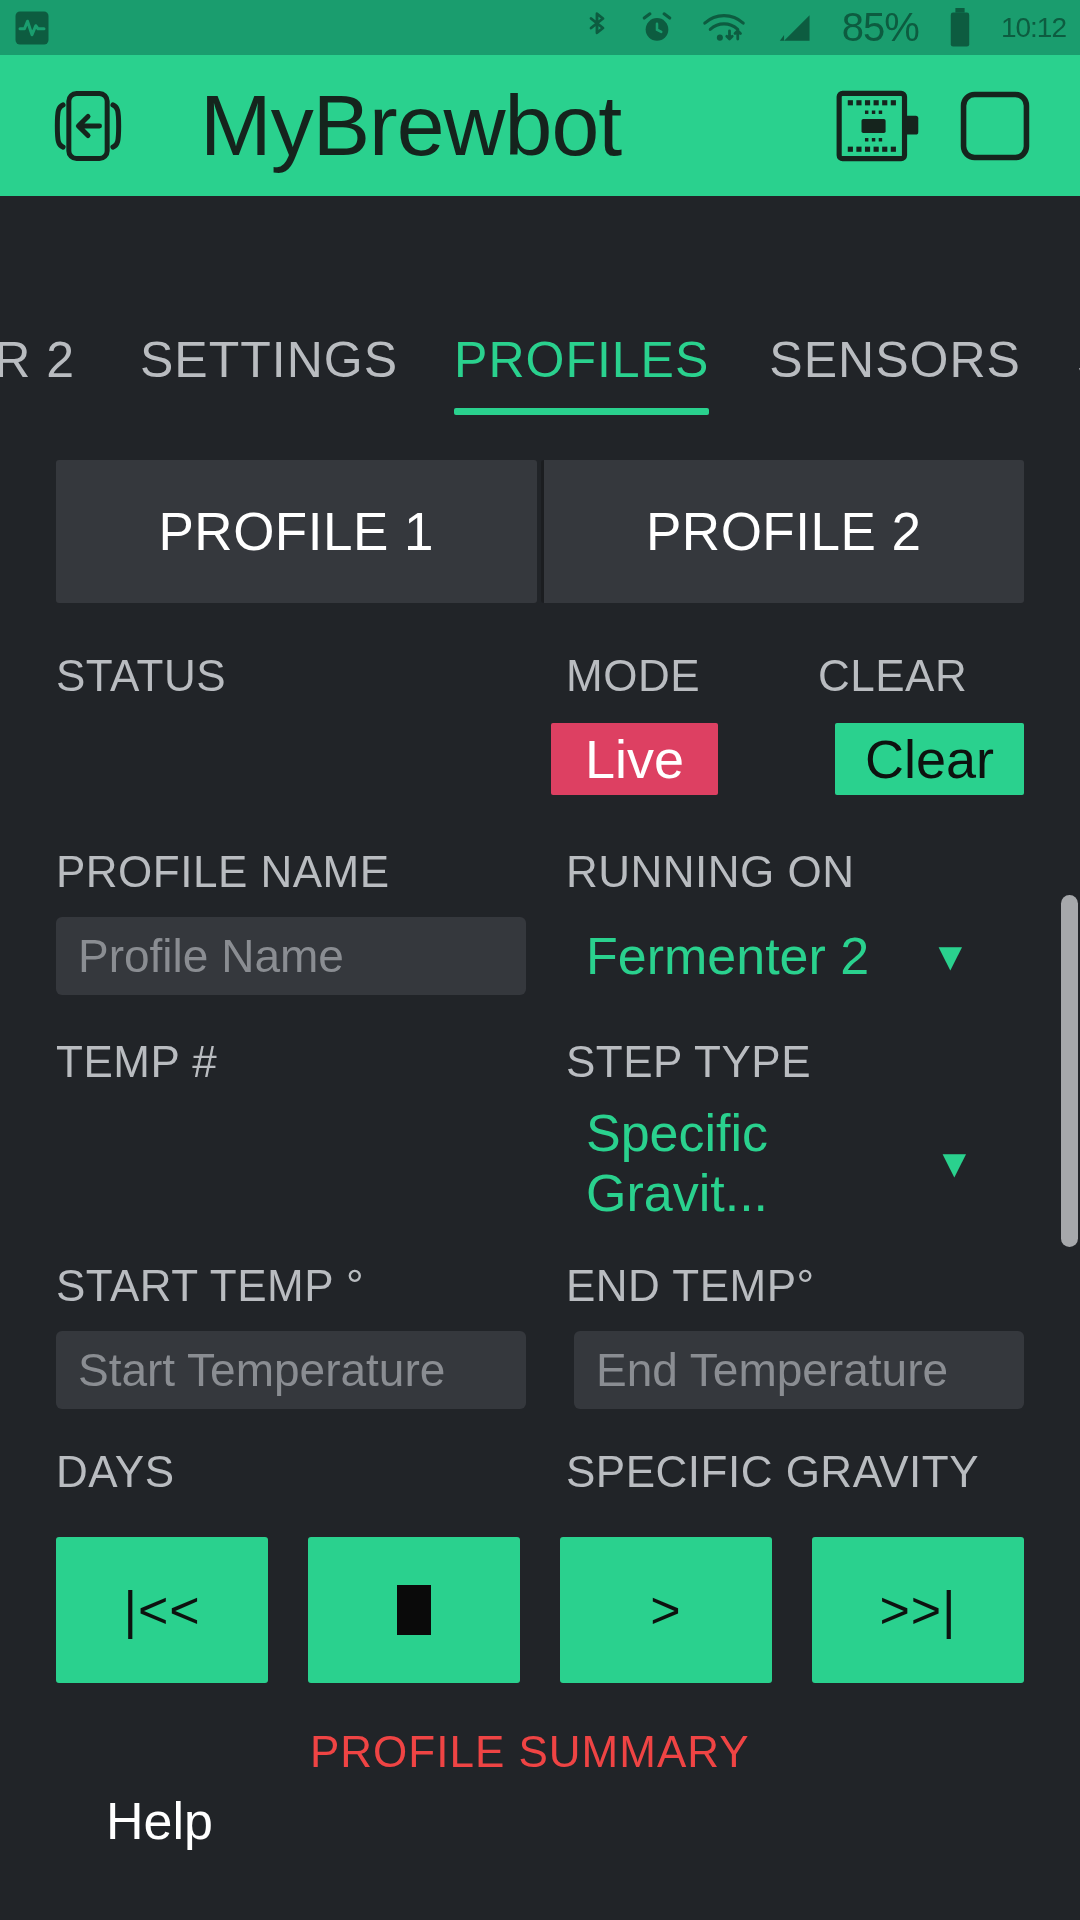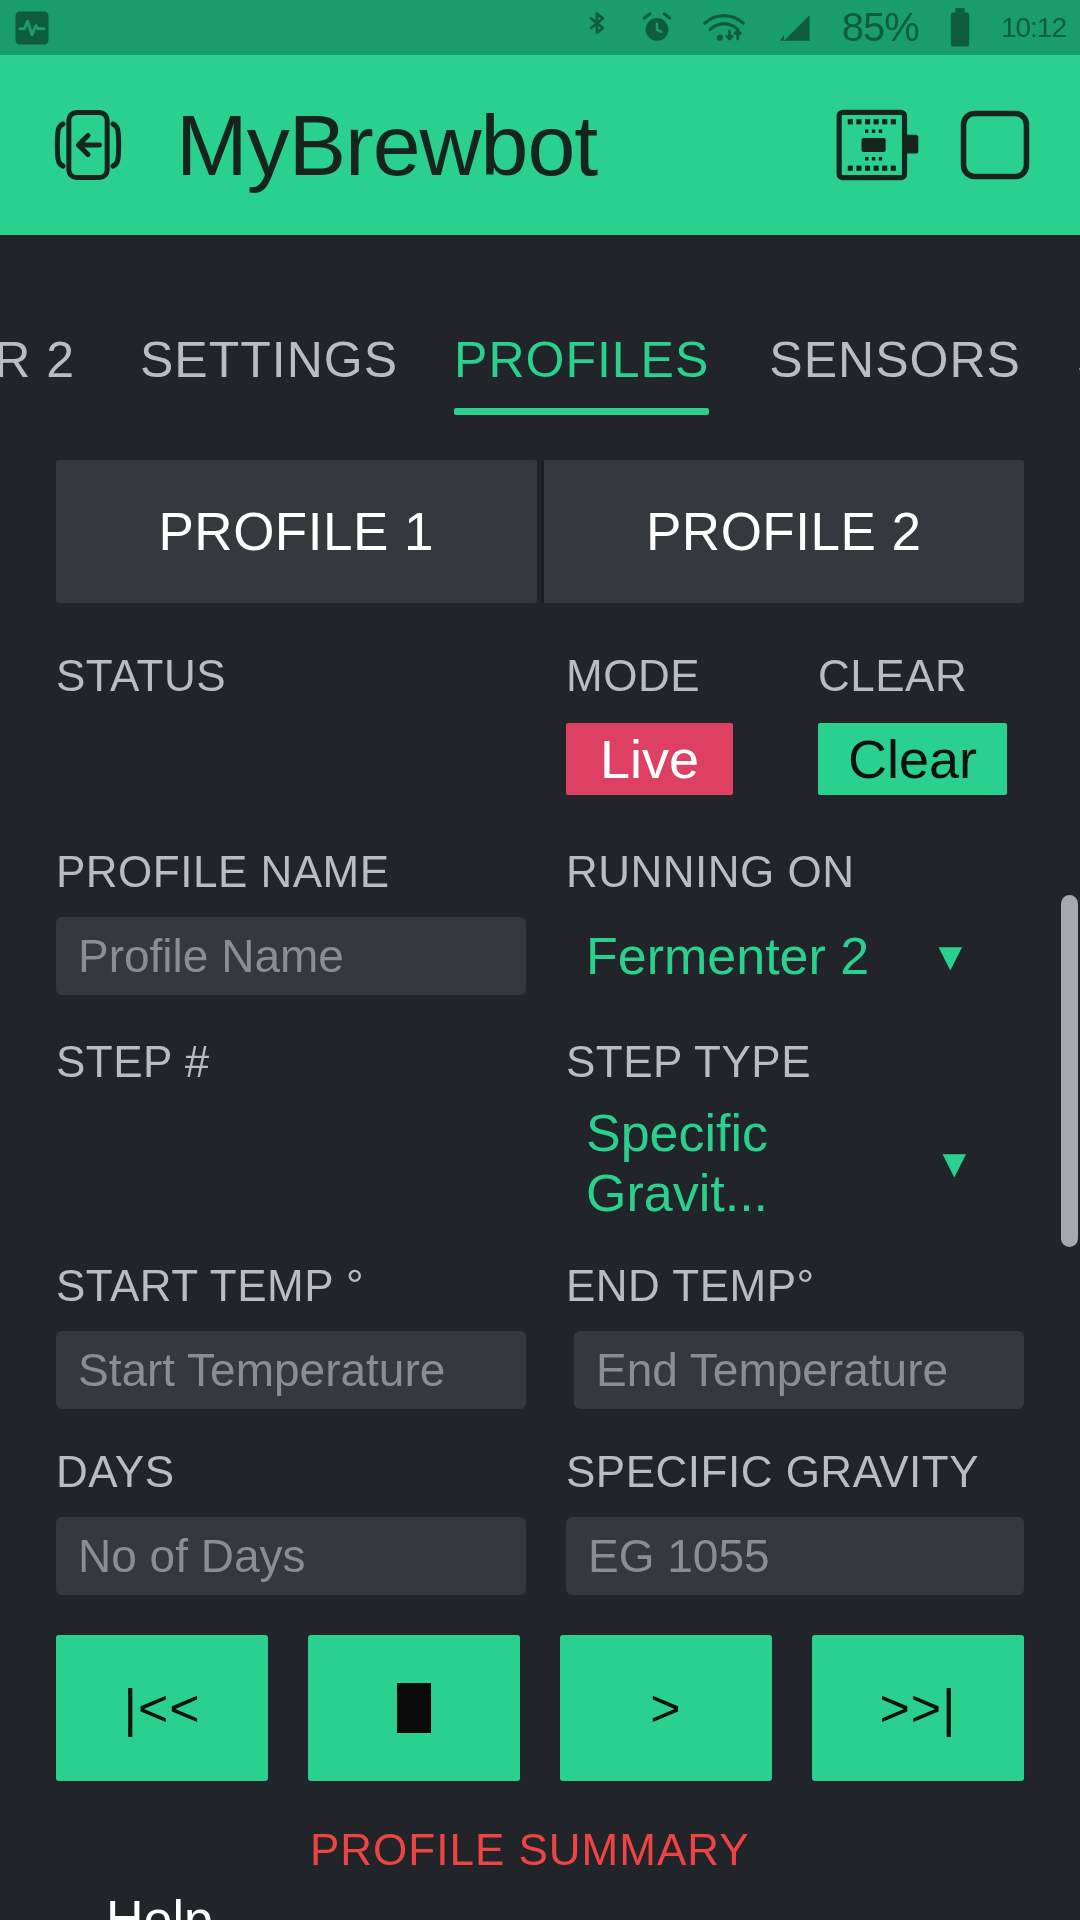--- a/index.html
+++ b/index.html
@@ -17,22 +17,22 @@
     background:#1a9d6e; display:flex; align-items:center; padding:0 14px;
   }
   .sb-left{ display:flex; align-items:center; gap:10px; }
   .sb-right{ margin-left:auto; display:flex; align-items:center; gap:28px; }
   .sb-icon{ display:inline-flex; align-items:center; justify-content:center; }
   .sb-text{ color:#0d5c40; font-size:40px; letter-spacing:-1px; font-weight:400; }
   .sb-time{ color:#0d5c40; font-size:28px; letter-spacing:-1px; }
 
   
   .appbar{
-    position:absolute; left:0; top:55px; width:1080px; height:180px;
-    background:#2ad18e; display:flex; align-items:center;
+    position:absolute; left:0; top:55px; width:1080px; height:141px;
+    background:#2ad18e; display:flex; align-items:center;gap:24px;
   }
   .appbar-title{
     color:#15241d; font-size:86px; font-weight:400; letter-spacing:-1px;
     margin-left:42px;
   }
   .appbar-icon{ display:flex; align-items:center; justify-content:center; }
   .ab-left{ margin-left:42px; width:92px; height:92px; }
   .ab-actions{ margin-left:auto; display:flex; align-items:center; gap:38px; margin-right:48px; }
 
   
@@ -251,21 +251,21 @@
           <div class="lbl">CLEAR</div>
         </div>
       </div>
     </div>
 
     <div class="row" style="margin-top:22px;">
       <div class="col-l">
         <div class="lbl"></div>
       </div>
       <div class="col-r" style="display:flex;">
-        <div style="width:252px;">
+        <div style="width:284px;margin-left:11px;">
           <span class="btn-live">
             <span>Live</span>
           </span>
         </div>
         <div>
           <span class="btn-clear">
             <span>Clear</span>
           </span>
         </div>
       </div>
@@ -284,21 +284,21 @@
         <div class="field ph">Profile Name</div>
       </div>
       <div class="col-r dropdown" style="padding-left:20px;">
         <span class="dd-val">Fermenter 2</span>
         <span class="dd-caret" style="margin-left:auto;margin-right:54px;">▼</span>
       </div>
     </div>
 
     <div class="row" style="margin-top:42px;">
       <div class="col-l">
-        <div class="lbl">STEP #</div>
+        <div class="lbl">TEMP #</div>
       </div>
       <div class="col-r">
         <div class="lbl">STEP TYPE</div>
       </div>
     </div>
     <div class="row" style="margin-top:16px;">
       <div class="col-l">
         <div class="lbl" style="height:72px;"></div>
       </div>
       <div class="col-r dropdown" style="padding-left:20px;">
@@ -325,28 +325,20 @@
     </div>
 
     <div class="row" style="margin-top:38px;">
       <div class="col-l">
         <div class="lbl">DAYS</div>
       </div>
       <div class="col-r">
         <div class="lbl">SPECIFIC GRAVITY</div>
       </div>
     </div>
-    <div class="row" style="margin-top:20px;">
-      <div class="col-l" style="padding-right:40px;">
-        <div class="field ph">No of Days</div>
-      </div>
-      <div class="col-r" style="padding-left:0;">
-        <div class="field ph">EG 1055</div>
-      </div>
-    </div>
 
     <div class="navbtns">
       <div class="navbtn">
         <span>|&lt;&lt;</span>
       </div>
       <div class="navbtn">
         <span class="stop-sq"></span>
       </div>
       <div class="navbtn">
         <span>&gt;</span>

